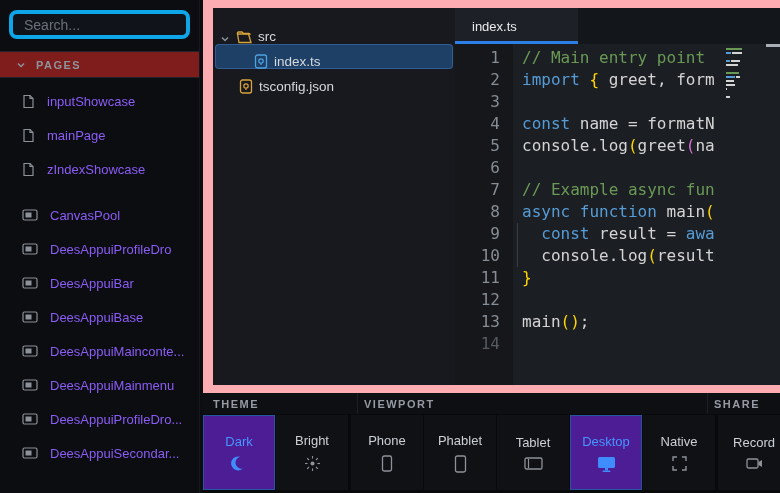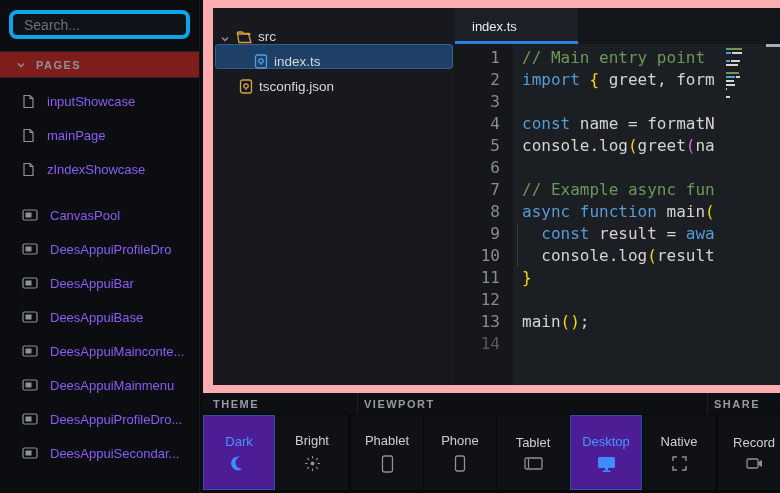--- a/index.html
+++ b/index.html
@@ -357,32 +357,32 @@
                   <line x1="13.4" y1="8.5" x2="16" y2="8.5"></line>
                   <line x1="3.2" y1="3.2" x2="5" y2="5"></line>
                   <line x1="12" y1="12" x2="13.8" y2="13.8"></line>
                   <line x1="3.2" y1="13.8" x2="5" y2="12"></line>
                   <line x1="12" y1="5" x2="13.8" y2="3.2"></line>
                 </g>
               </svg>
             </span>
           </div>
           <div class="tb-btn">
+            <span class="tb-label">Phone</span>
+            <span class="icon">
+              <svg width="12" height="17" viewBox="0 0 12 17">
+                <rect x="1.5" y="1" width="9" height="15" rx="1.8" fill="none" stroke="#8d9299" stroke-width="1.3"></rect>
+              </svg>
+            </span>
+          </div>
+          <div class="tb-btn">
             <span class="tb-label">Phablet</span>
             <span class="icon">
               <svg width="13" height="18" viewBox="0 0 13 18">
                 <rect x="1.5" y="1" width="10" height="16" rx="1.8" fill="none" stroke="#8d9299" stroke-width="1.3"></rect>
-              </svg>
-            </span>
-          </div>
-          <div class="tb-btn">
-            <span class="tb-label">Phone</span>
-            <span class="icon">
-              <svg width="12" height="17" viewBox="0 0 12 17">
-                <rect x="1.5" y="1" width="9" height="15" rx="1.8" fill="none" stroke="#8d9299" stroke-width="1.3"></rect>
               </svg>
             </span>
           </div>
           <div class="tb-btn">
             <span class="tb-label">Tablet</span>
             <span class="icon">
               <svg width="19" height="13" viewBox="0 0 19 13">
                 <rect x="1" y="1" width="17" height="11" rx="1.6" fill="none" stroke="#8d9299" stroke-width="1.3"></rect>
                 <line x1="4.5" y1="2" x2="4.5" y2="11" stroke="#8d9299" stroke-width="1.2"></line>
               </svg>

